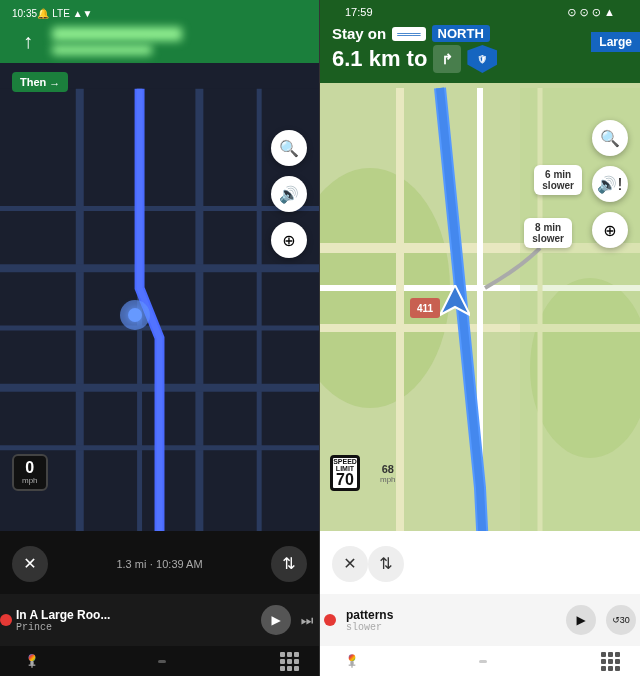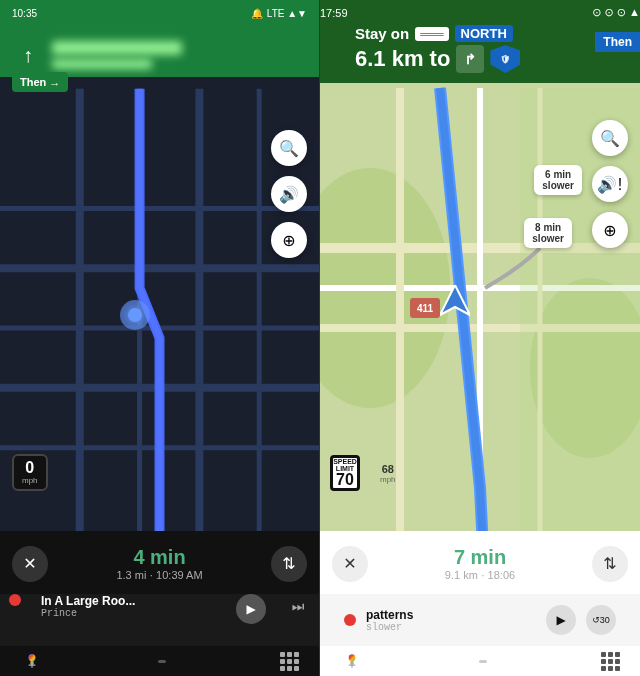--- a/index.html
+++ b/index.html
@@ -48,25 +48,24 @@
     .left-header {
       position: absolute;
       top: 0; left: 0; right: 0;
       background: #1b7f3c;
       padding: 8px 12px 6px 12px;
       z-index: 10;
     }
 
     .left-status-bar {
       display: flex;
-      justify-content: space-between;
       align-items: center;
       color: white;
       font-size: 10px;
-      margin-bottom: 20px;
+      margin-bottom: 6px;
     }
 
     .left-direction-row {
       display: flex;
       align-items: center;
       gap: 8px;
     }
 
     .arrow-up-icon {
       width: 32px;
@@ -247,23 +246,23 @@
     }
 
     
     .music-bar {
       position: absolute;
       bottom: 30px;
       left: 0; right: 0;
       background: #1a1a1a;
       height: 52px;
       display: flex;
-      align-items: flex-start;
-      padding: 0 9px;
-      gap: 20px;
+      align-items: center;
+      padding: 0 0;
+      gap: 4px;
       z-index: 20;
     }
 
     .music-icon {
       width: 12px;
       height: 12px;
       background: #e53935;
       border-radius: 50%;
       flex-shrink: 0;
     }
@@ -350,29 +349,28 @@
       position: absolute;
       top: 0; left: 0; right: 0;
       background: #1b5e20;
       padding-top: 4px;
       z-index: 10;
     }
 
     .right-status-line {
       display: flex;
       justify-content: space-between;
-      align-items: center;
+      align-items: flex-start;
       color: white;
       font-size: 11px;
-      padding: 2px 0;
+      padding: 2px 25px;
     }
 
     .right-direction-block {
       padding: 4px 12px 10px 12px;
-      margin-left: 23px;
     }
 
     .stay-on-row {
       display: flex;
       align-items: center;
       gap: 6px;
       color: white;
       font-size: 15px;
       font-weight: bold;
     }
@@ -500,21 +498,21 @@
     }
 
     .right-music-bar {
       position: absolute;
       bottom: 30px;
       left: 0; right: 0;
       background: #f5f5f5;
       height: 52px;
       display: flex;
       align-items: center;
-      padding: 0 24px;
+      padding: 0 4px;
       gap: 10px;
       z-index: 20;
     }
 
     .right-system-bar {
       position: absolute;
       bottom: 0;
       left: 0; right: 0;
       height: 30px;
       background: white;
@@ -594,21 +592,20 @@
   <div class="speed-box">
     <div class="speed-num">0</div>
     <div class="speed-unit">mph</div>
   </div>
 
   <div class="nav-bar">
     <div class="nav-close-btn">
       <span>✕</span>
     </div>
     <div class="nav-eta">
-      <div class="nav-time">4 min</div>
       <div class="nav-details">1.3 mi · 10:39 AM</div>
     </div>
     <div class="nav-route-btn">
       <span>⇅</span>
     </div>
   </div>
 
   <div class="music-bar">
     <div class="music-icon"></div>
     <div class="music-info">
@@ -703,21 +700,21 @@
         <span class="dist-num">6.1 km to</span>
         <div class="turn-icon">↱</div>
         <div style="width:30px;height:28px;background:#1565c0;clip-path:polygon(50% 0%,100% 20%,100% 70%,50% 100%,0% 70%,0% 20%);display:flex;align-items:center;justify-content:center;">
           <span style="color:white;font-size:8px;font-weight:bold;">🛡</span>
         </div>
       </div>
     </div>
   </div>
 
   <div class="exit-badge" style="position:absolute;right:0;top:32px;z-index:15;">
-    <span>Then</span>
+    <span>Large</span>
   </div>
 
   <div class="right-map-btn" style="top:120px;right:12px;">
     <span>🔍</span>
   </div>
   <div class="right-map-btn" style="top:166px;right:12px;">
     <span>🔊!</span>
   </div>
   <div class="right-map-btn" style="top:212px;right:12px;">
     <span>⊕</span>
@@ -747,24 +744,20 @@
     </div>
     <div style="margin-left:18px;">
       <div style="font-size:11px;font-weight:bold;color:#333;text-align:center;">68</div>
       <div style="font-size:8px;color:#666;text-align:center;">mph</div>
     </div>
   </div>
 
   <div class="right-nav-bar">
     <div class="nav-close-btn" style="background:#eee;">
       <span style="color:#333;">✕</span>
-    </div>
-    <div class="nav-eta">
-      <div class="nav-time">7 min</div>
-      <div class="nav-details">9.1 km · 18:06</div>
     </div>
     <div class="nav-route-btn" style="background:#eee;">
       <span style="color:#333;">⇅</span>
     </div>
   </div>
 
   <div class="right-music-bar">
     <div class="music-icon"></div>
     <div class="music-info">
       <div class="music-title" style="color:#111;">patterns</div>

